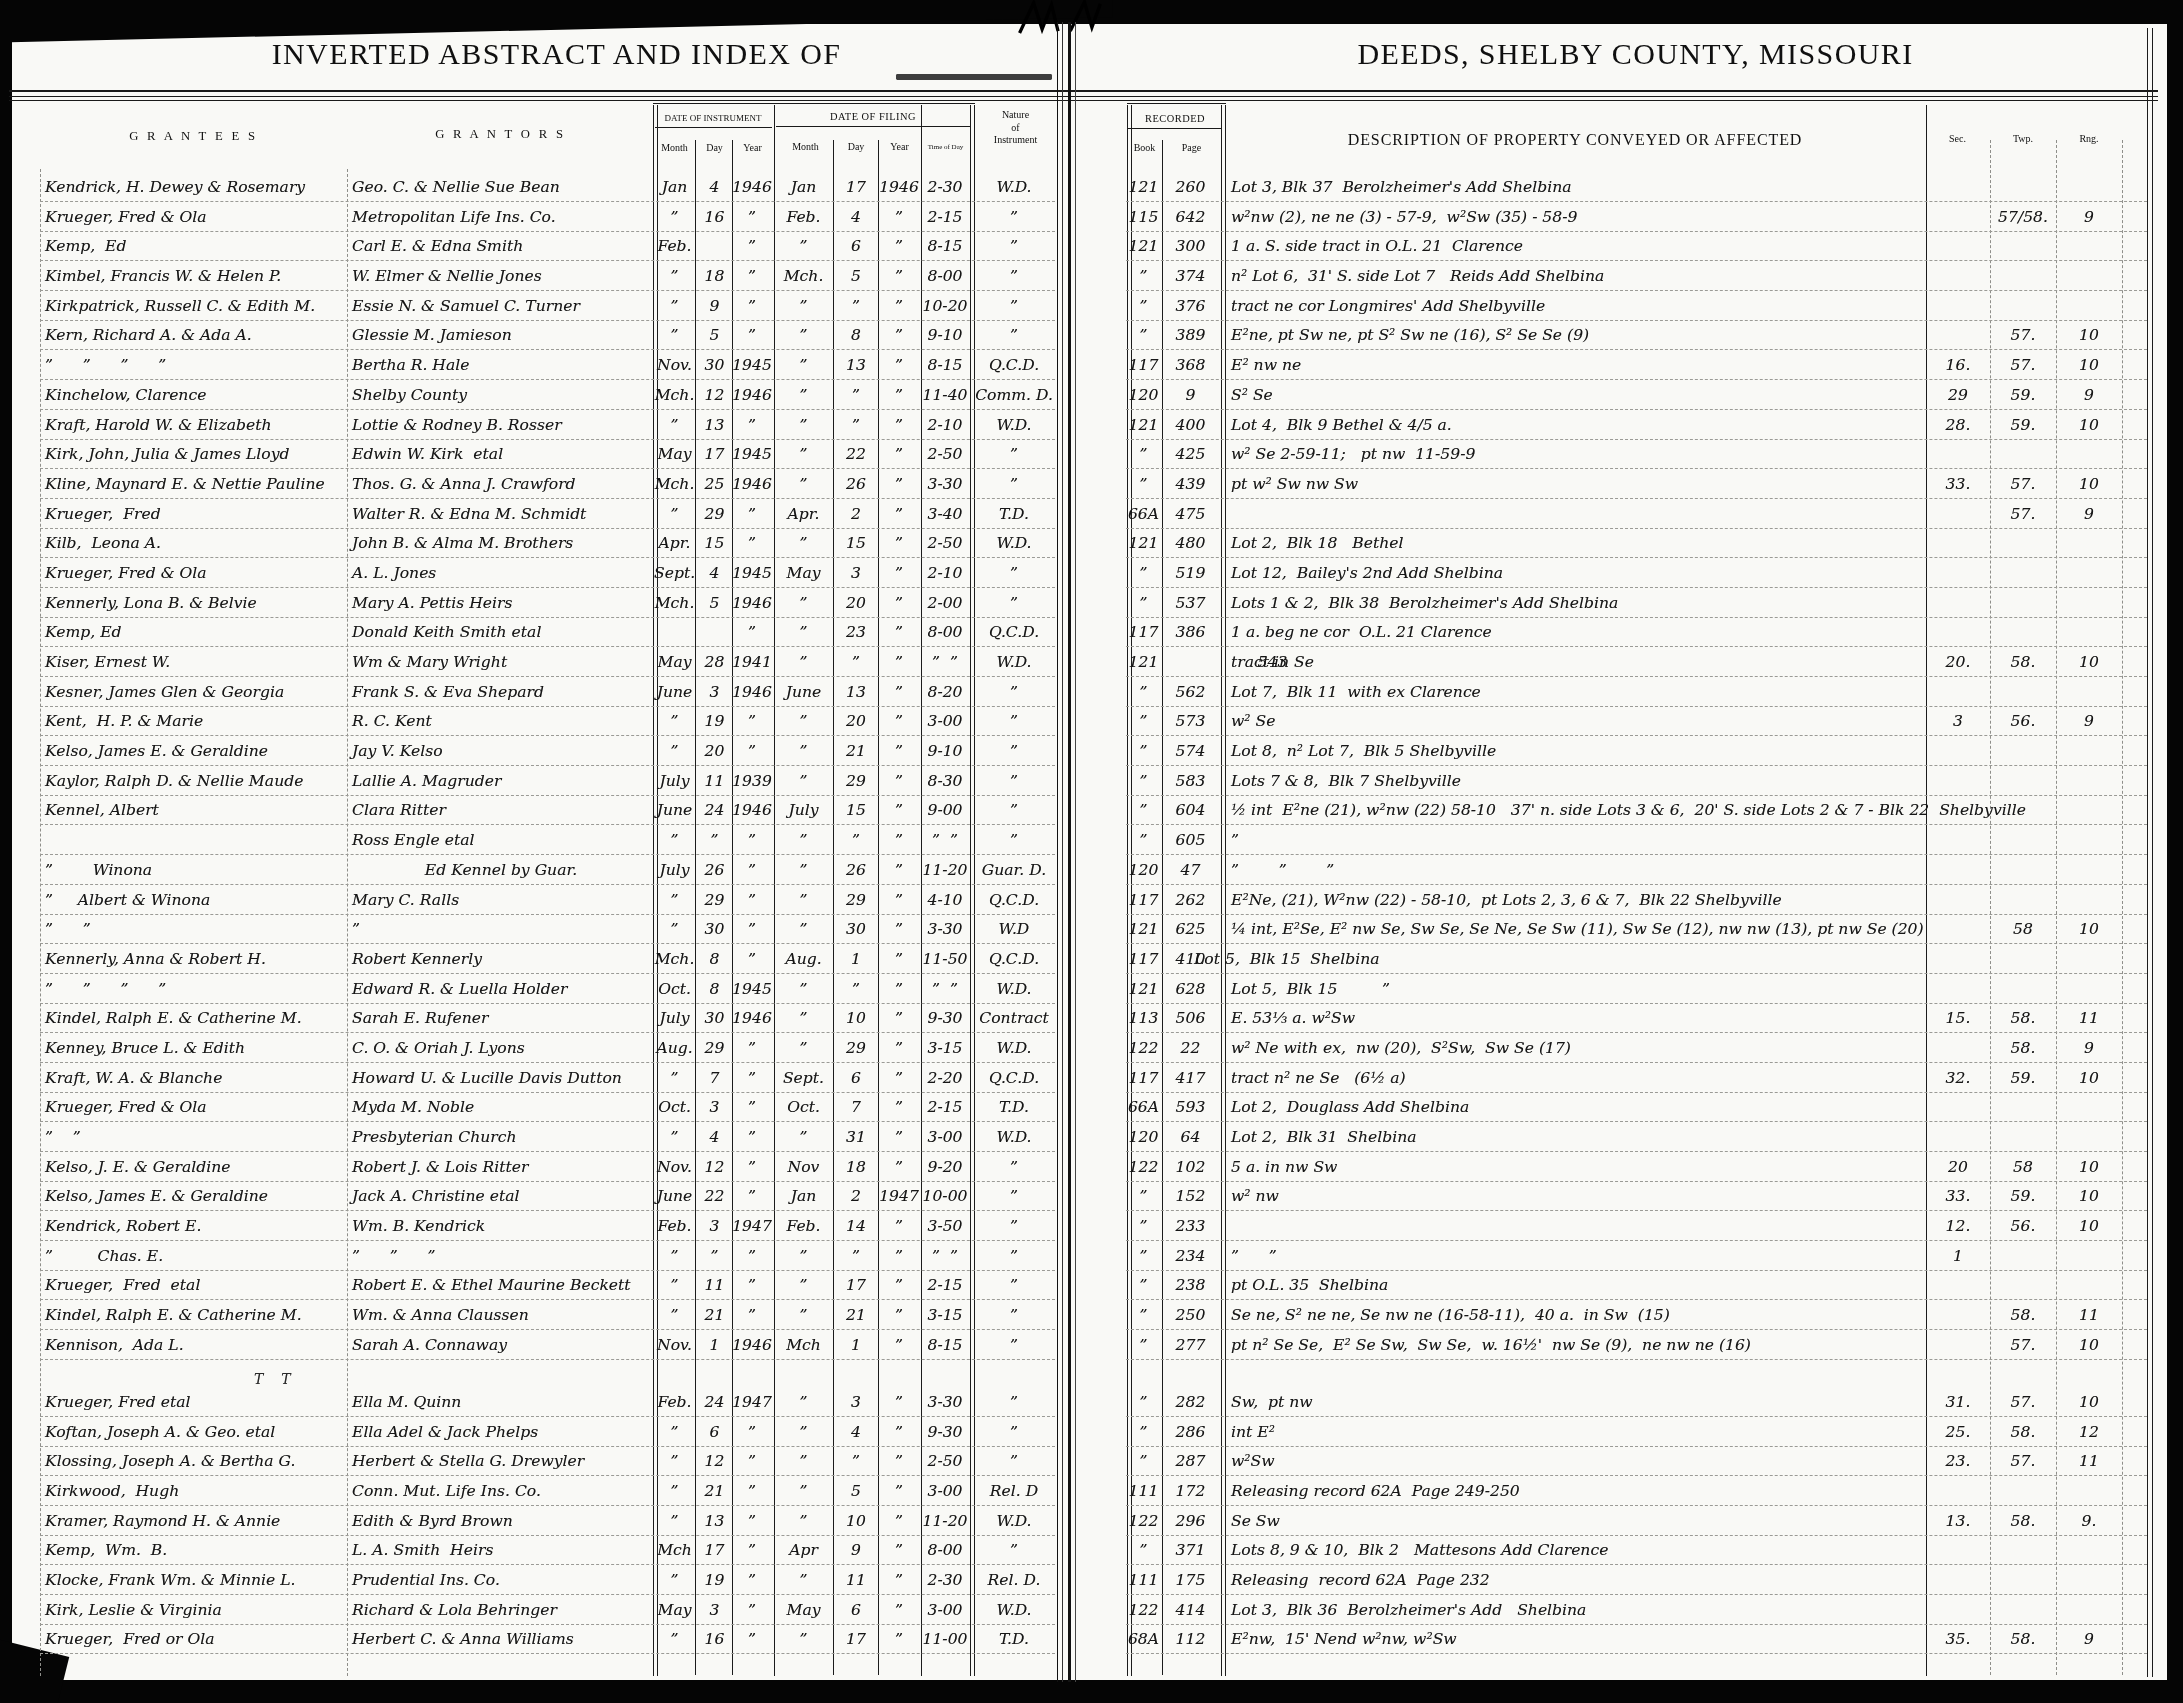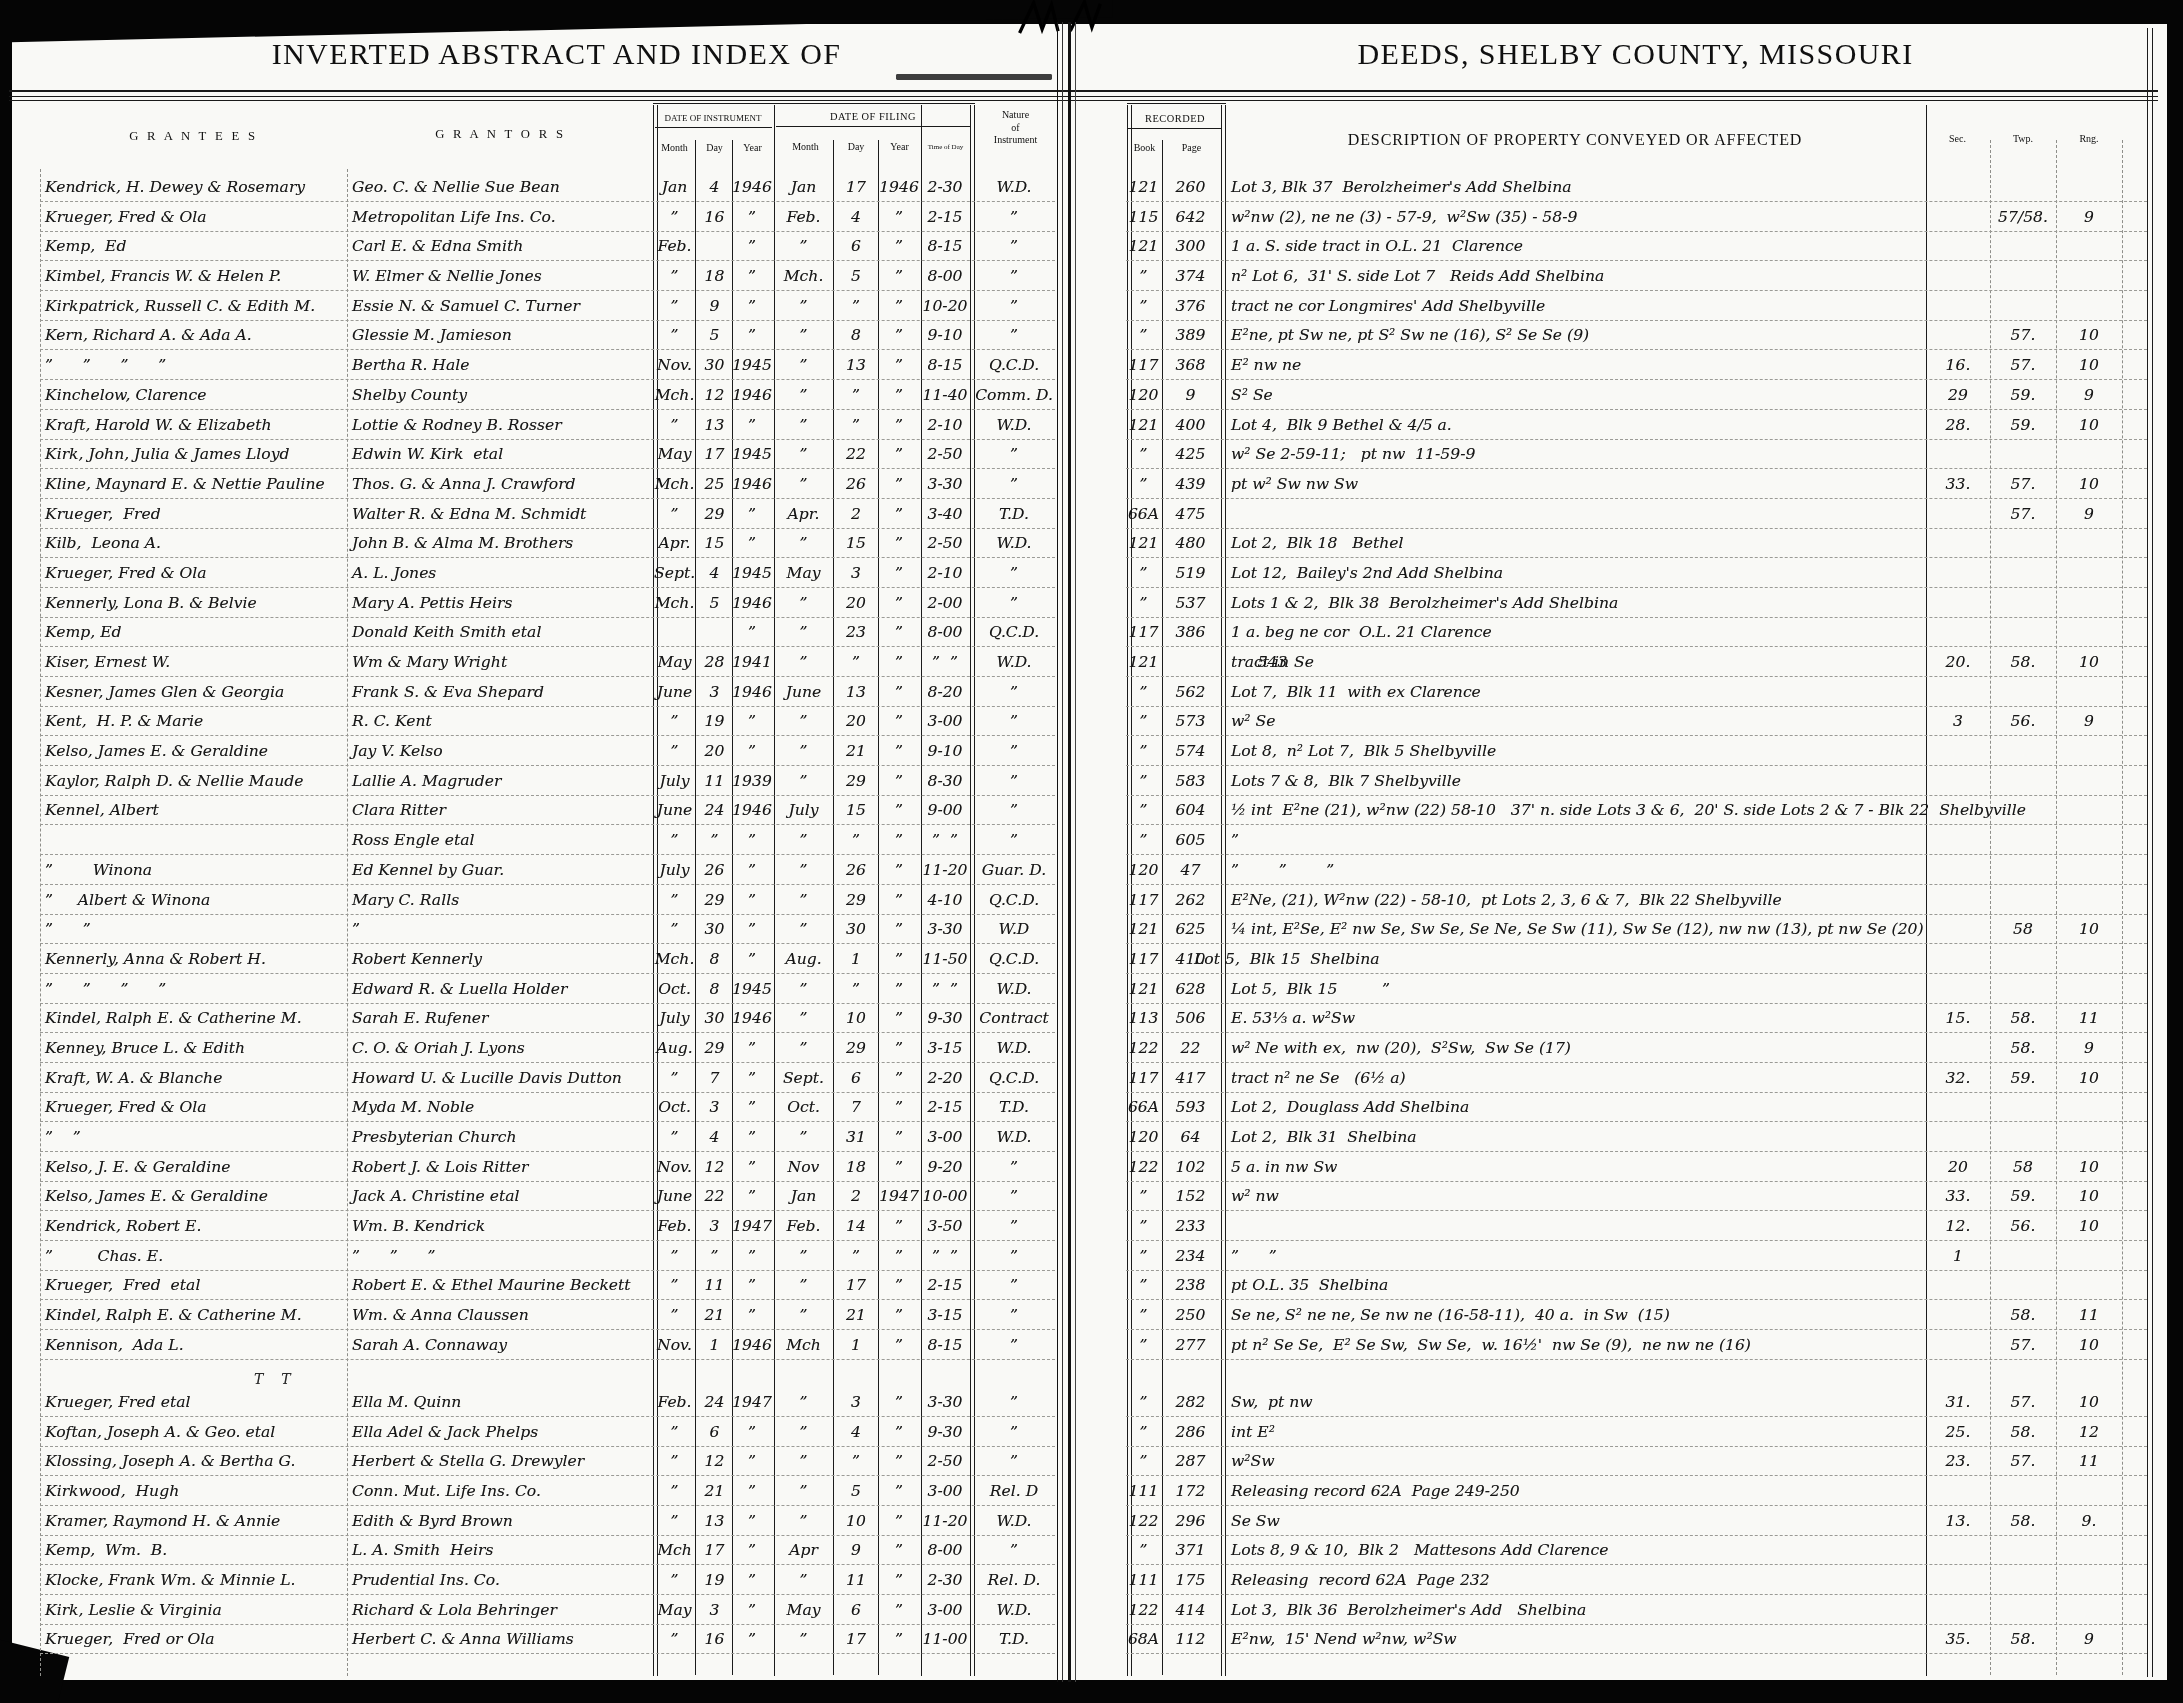--- a/index.html
+++ b/index.html
@@ -524,21 +524,21 @@
         <div class="cell hw c noi" style="left: 921px; width: 48px;">”  ”</div>
         <div class="cell hw c noi" style="left: 971px; width: 86px;">”</div>
         <div class="cell hw c noi" style="left: 1126px; width: 35px;">”</div>
         <div class="cell hw c noi" style="left: 1162px; width: 57px;">605</div>
         <div class="cell hw l noi" style="left: 1231px; width: 692px;">”</div>
       </div>
       <div class="row noi" style="top: 855px;">
         <div class="rowrule noi" style="left: 40px; width: 1015px;"></div>
         <div class="rowrule noi" style="left: 1126px; width: 1021px;"></div>
         <div class="cell hw l noi" style="left: 45px; width: 301px;">”        Winona</div>
-        <div class="cell hw l noi" style="left: 352px; width: 298px;">Ed Kennel by Guar.</div>
+        <div class="cell hw l noi" style="left: 352px; width: 298px; text-align: center;">Ed Kennel by Guar.</div>
         <div class="cell hw c noi" style="left: 654px; width: 41px;">July</div>
         <div class="cell hw c noi" style="left: 696px; width: 37px;">26</div>
         <div class="cell hw c noi" style="left: 732px; width: 40px;">”</div>
         <div class="cell hw c noi" style="left: 775px; width: 57px;">”</div>
         <div class="cell hw c noi" style="left: 834px; width: 44px;">26</div>
         <div class="cell hw c noi" style="left: 878px; width: 42px;">”</div>
         <div class="cell hw c noi" style="left: 921px; width: 48px;">11-20</div>
         <div class="cell hw c noi" style="left: 971px; width: 86px;">Guar. D.</div>
         <div class="cell hw c noi" style="left: 1126px; width: 35px;">120</div>
         <div class="cell hw c noi" style="left: 1162px; width: 57px;">47</div>

